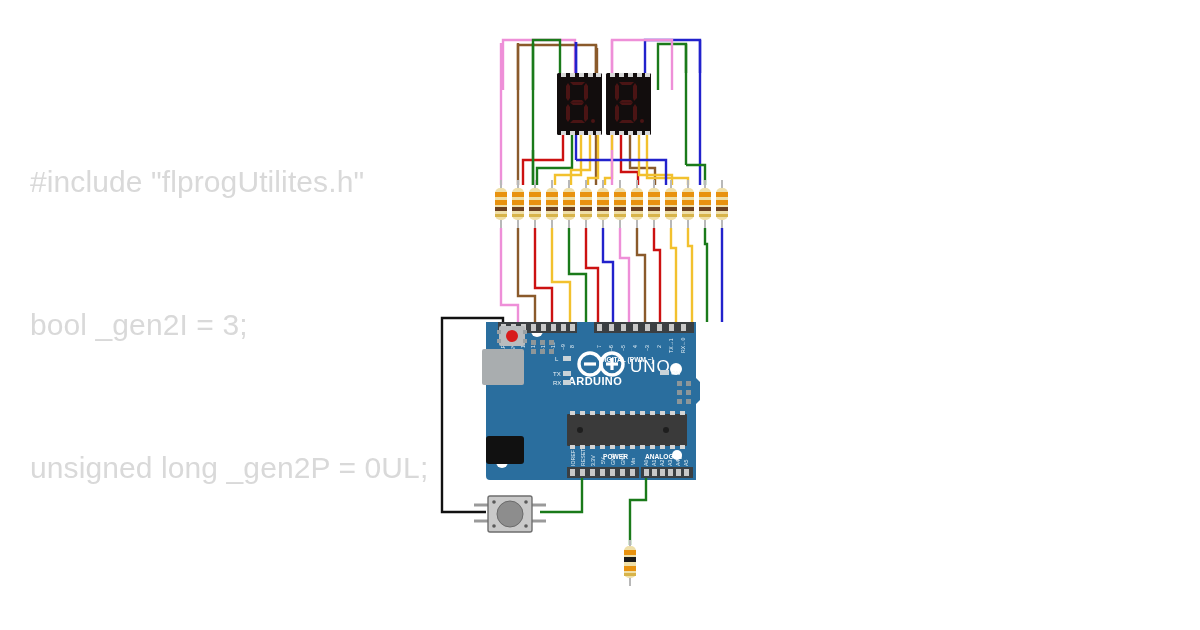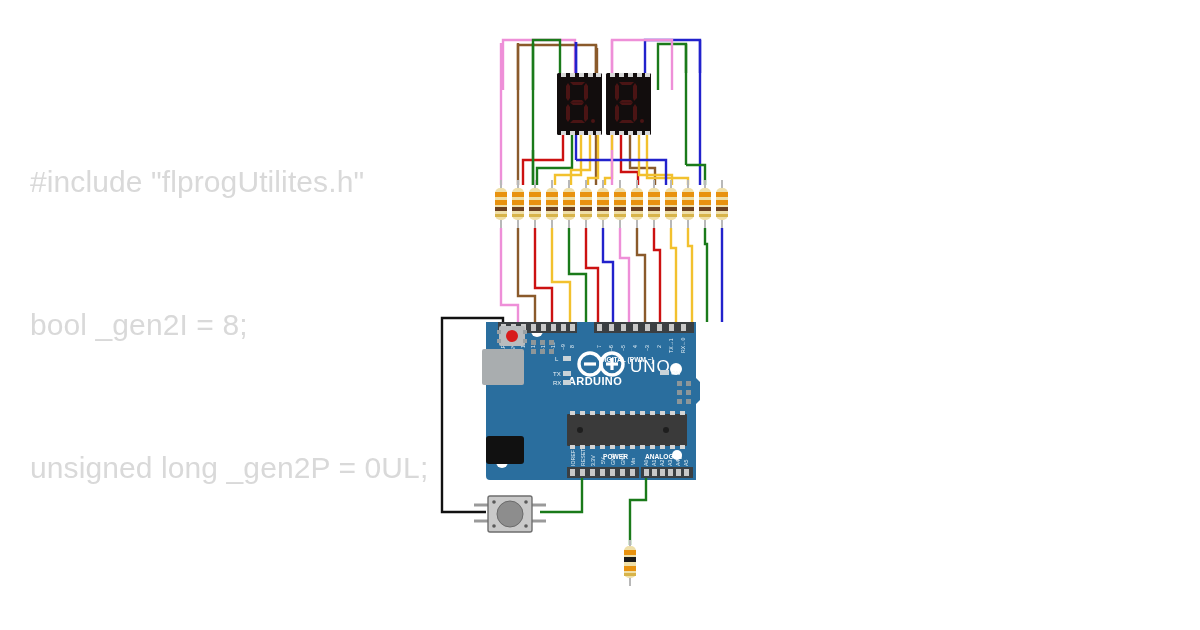--- a/index.html
+++ b/index.html
@@ -22,21 +22,21 @@
   #circuit{position:absolute;left:400px;top:0;width:800px;height:630px;}
   #circuit svg{position:absolute;left:0;top:0;}
 </style>
 </head>
 <body>
 
 <div id="stage">
 
   <div id="code-pane">
     <span class="code-line">#include "flprogUtilites.h"</span>
-    <span class="code-line">bool _gen2I = 8;</span>
+    <span class="code-line">bool _gen2I = 3;</span>
     <span class="code-line">unsigned long _gen2P = 0UL;</span>
     
     
     
     
     
     
     
     
   </div>

